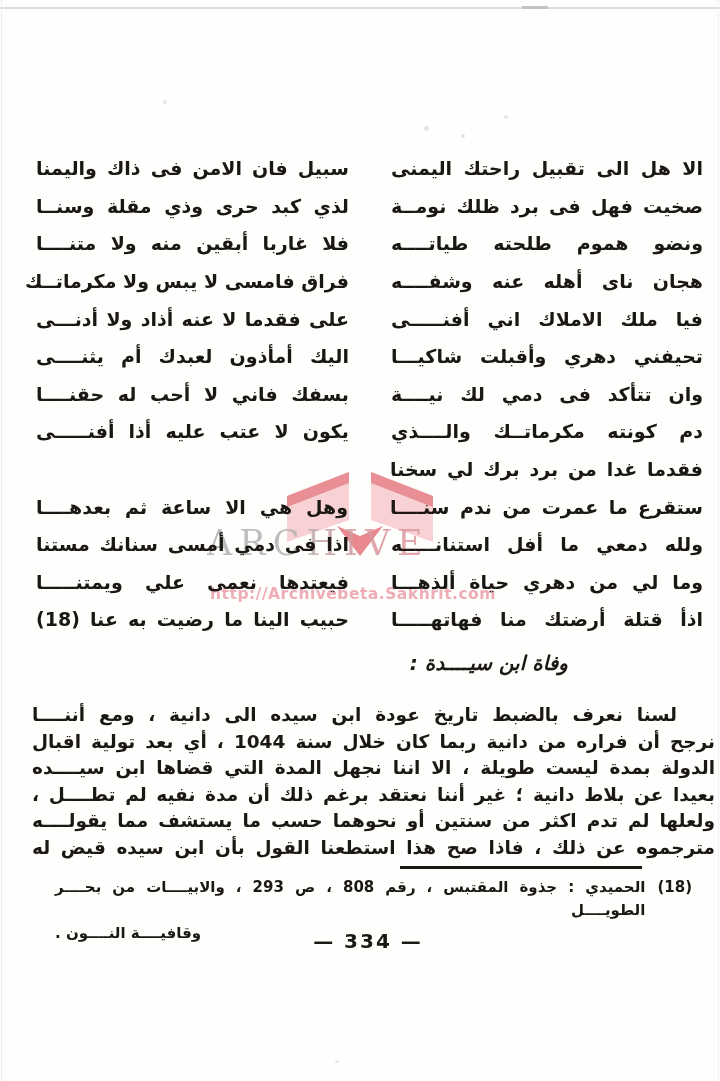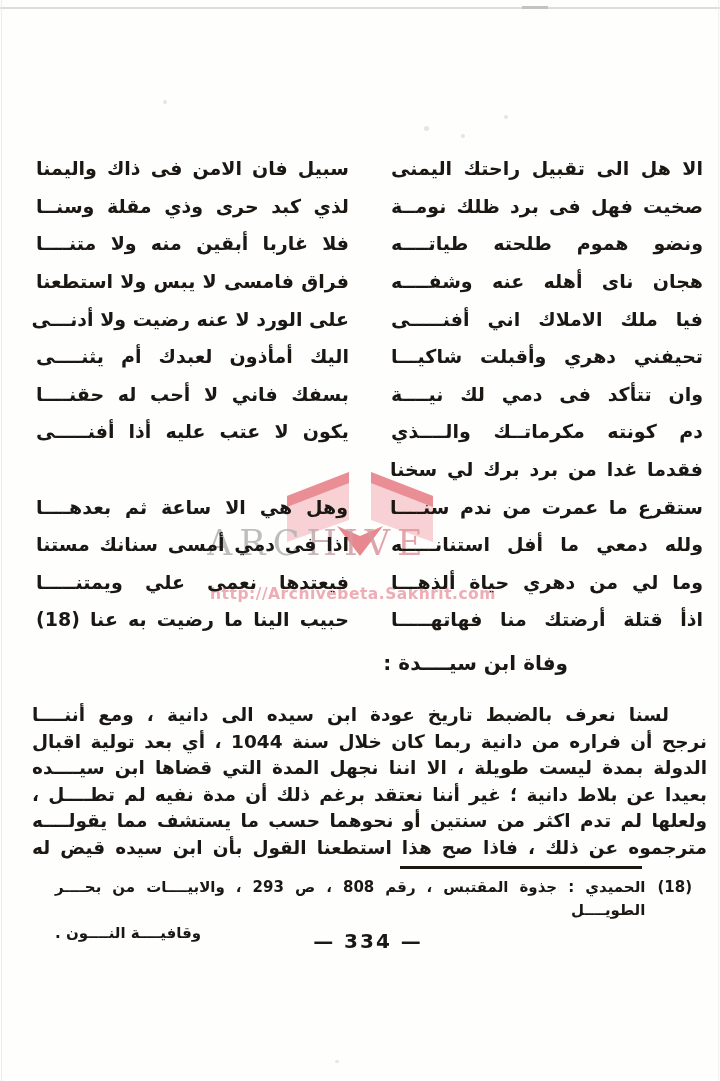--- a/index.html
+++ b/index.html
@@ -35,23 +35,23 @@
   .ink{position:absolute;left:0;top:0;width:720px;height:1081px;z-index:2;}
 
   .poem{position:absolute;top:150px;right:17px;left:34px;direction:rtl;}
   .verse-row{display:flex;gap:42px;height:37.6px;align-items:center;}
   .hemi{display:block;direction:rtl;font-size:19px;font-weight:700;
         text-align:justify;text-align-last:justify;white-space:nowrap;line-height:1;}
   .hemi.first{width:312px;}
   .hemi.second{width:313px;}
 
   .section-heading{position:absolute;top:650px;right:152px;direction:rtl;
-        font-size:20px;font-weight:700;line-height:1.3;}
+        font-size:20px;font-weight:700;line-height:1.3;font-style:italic;}
 
-  .prose{position:absolute;top:702px;right:13px;left:32px;direction:rtl;}
+  .prose{position:absolute;top:702px;right:5px;left:32px;direction:rtl;}
   .prose-line{font-size:18.5px;font-weight:700;line-height:26.6px;
         text-align:justify;text-align-last:justify;}
   .prose-line.first{text-indent:38px;}
 
   .footnote-rule{position:absolute;top:866px;right:78px;width:242px;height:3px;background:#1b1713;}
   .footnote{position:absolute;top:876px;right:28px;left:55px;direction:rtl;
         font-size:15px;font-weight:700;line-height:23px;}
   .fn-line1{display:flex;gap:12px;}
   .fn-marker{white-space:nowrap;}
   .fn-text{flex:1;text-align:justify;text-align-last:justify;}
@@ -95,25 +95,25 @@
       <div class="verse-row">
         <span class="hemi first">صخيت فهل فى برد ظلك نومــة</span>
         <span class="hemi second">لذي كبد حرى وذي مقلة وسنــا</span>
       </div>
       <div class="verse-row">
         <span class="hemi first">ونضو هموم طلحته طياتــــه</span>
         <span class="hemi second">فلا غاربا أبقين منه ولا متنــــا</span>
       </div>
       <div class="verse-row">
         <span class="hemi first">هجان ناى أهله عنه وشفــــه</span>
-        <span class="hemi second">فراق فامسى لا يبس ولا استطعنا</span>
+        <span class="hemi second">فراق فامسى لا يبس ولا مكرماتــك</span>
       </div>
       <div class="verse-row">
         <span class="hemi first">فيا ملك الاملاك اني أفنـــــى</span>
-        <span class="hemi second">على الورد لا عنه رضيت ولا أدنـــى</span>
+        <span class="hemi second">على فقدما لا عنه أذاد ولا أدنـــى</span>
       </div>
       <div class="verse-row">
         <span class="hemi first">تحيفني دهري وأقبلت شاكيـــا</span>
         <span class="hemi second">اليك أمأذون لعبدك أم يثنــــى</span>
       </div>
       <div class="verse-row">
         <span class="hemi first">وان تتأكد فى دمي لك نيــــة</span>
         <span class="hemi second">بسفك فاني لا أحب له حقنــــا</span>
       </div>
       <div class="verse-row">

